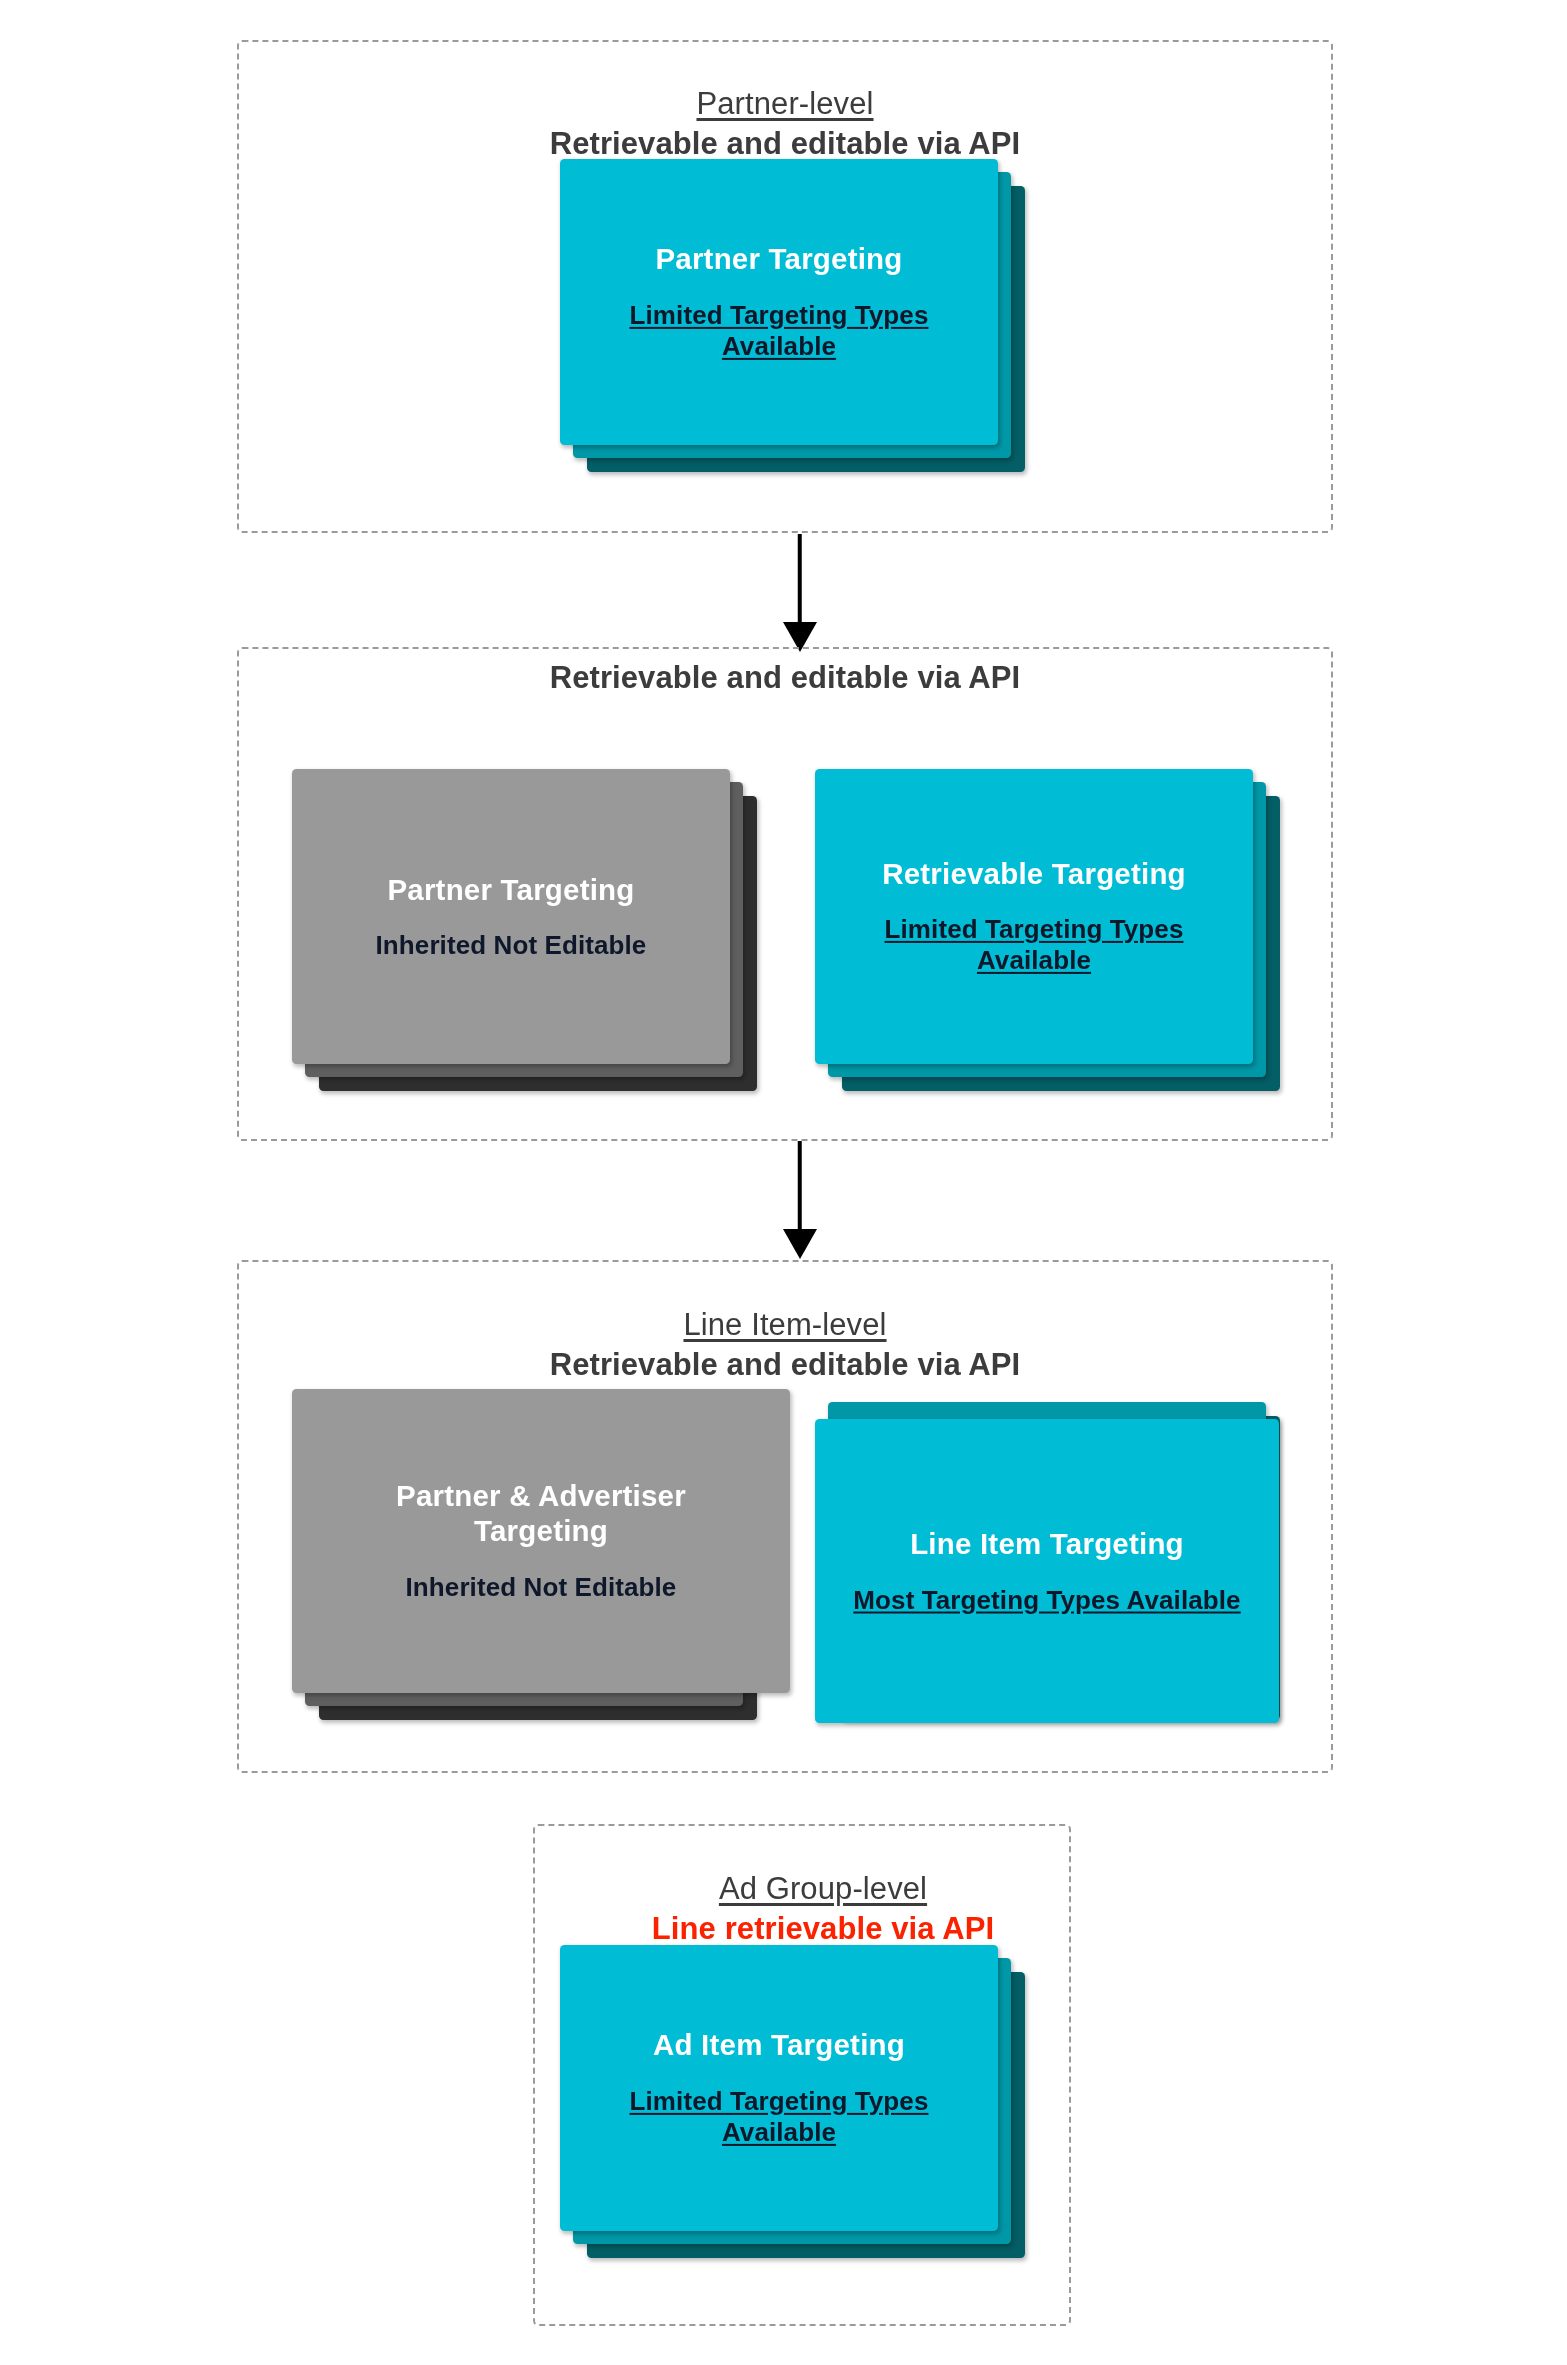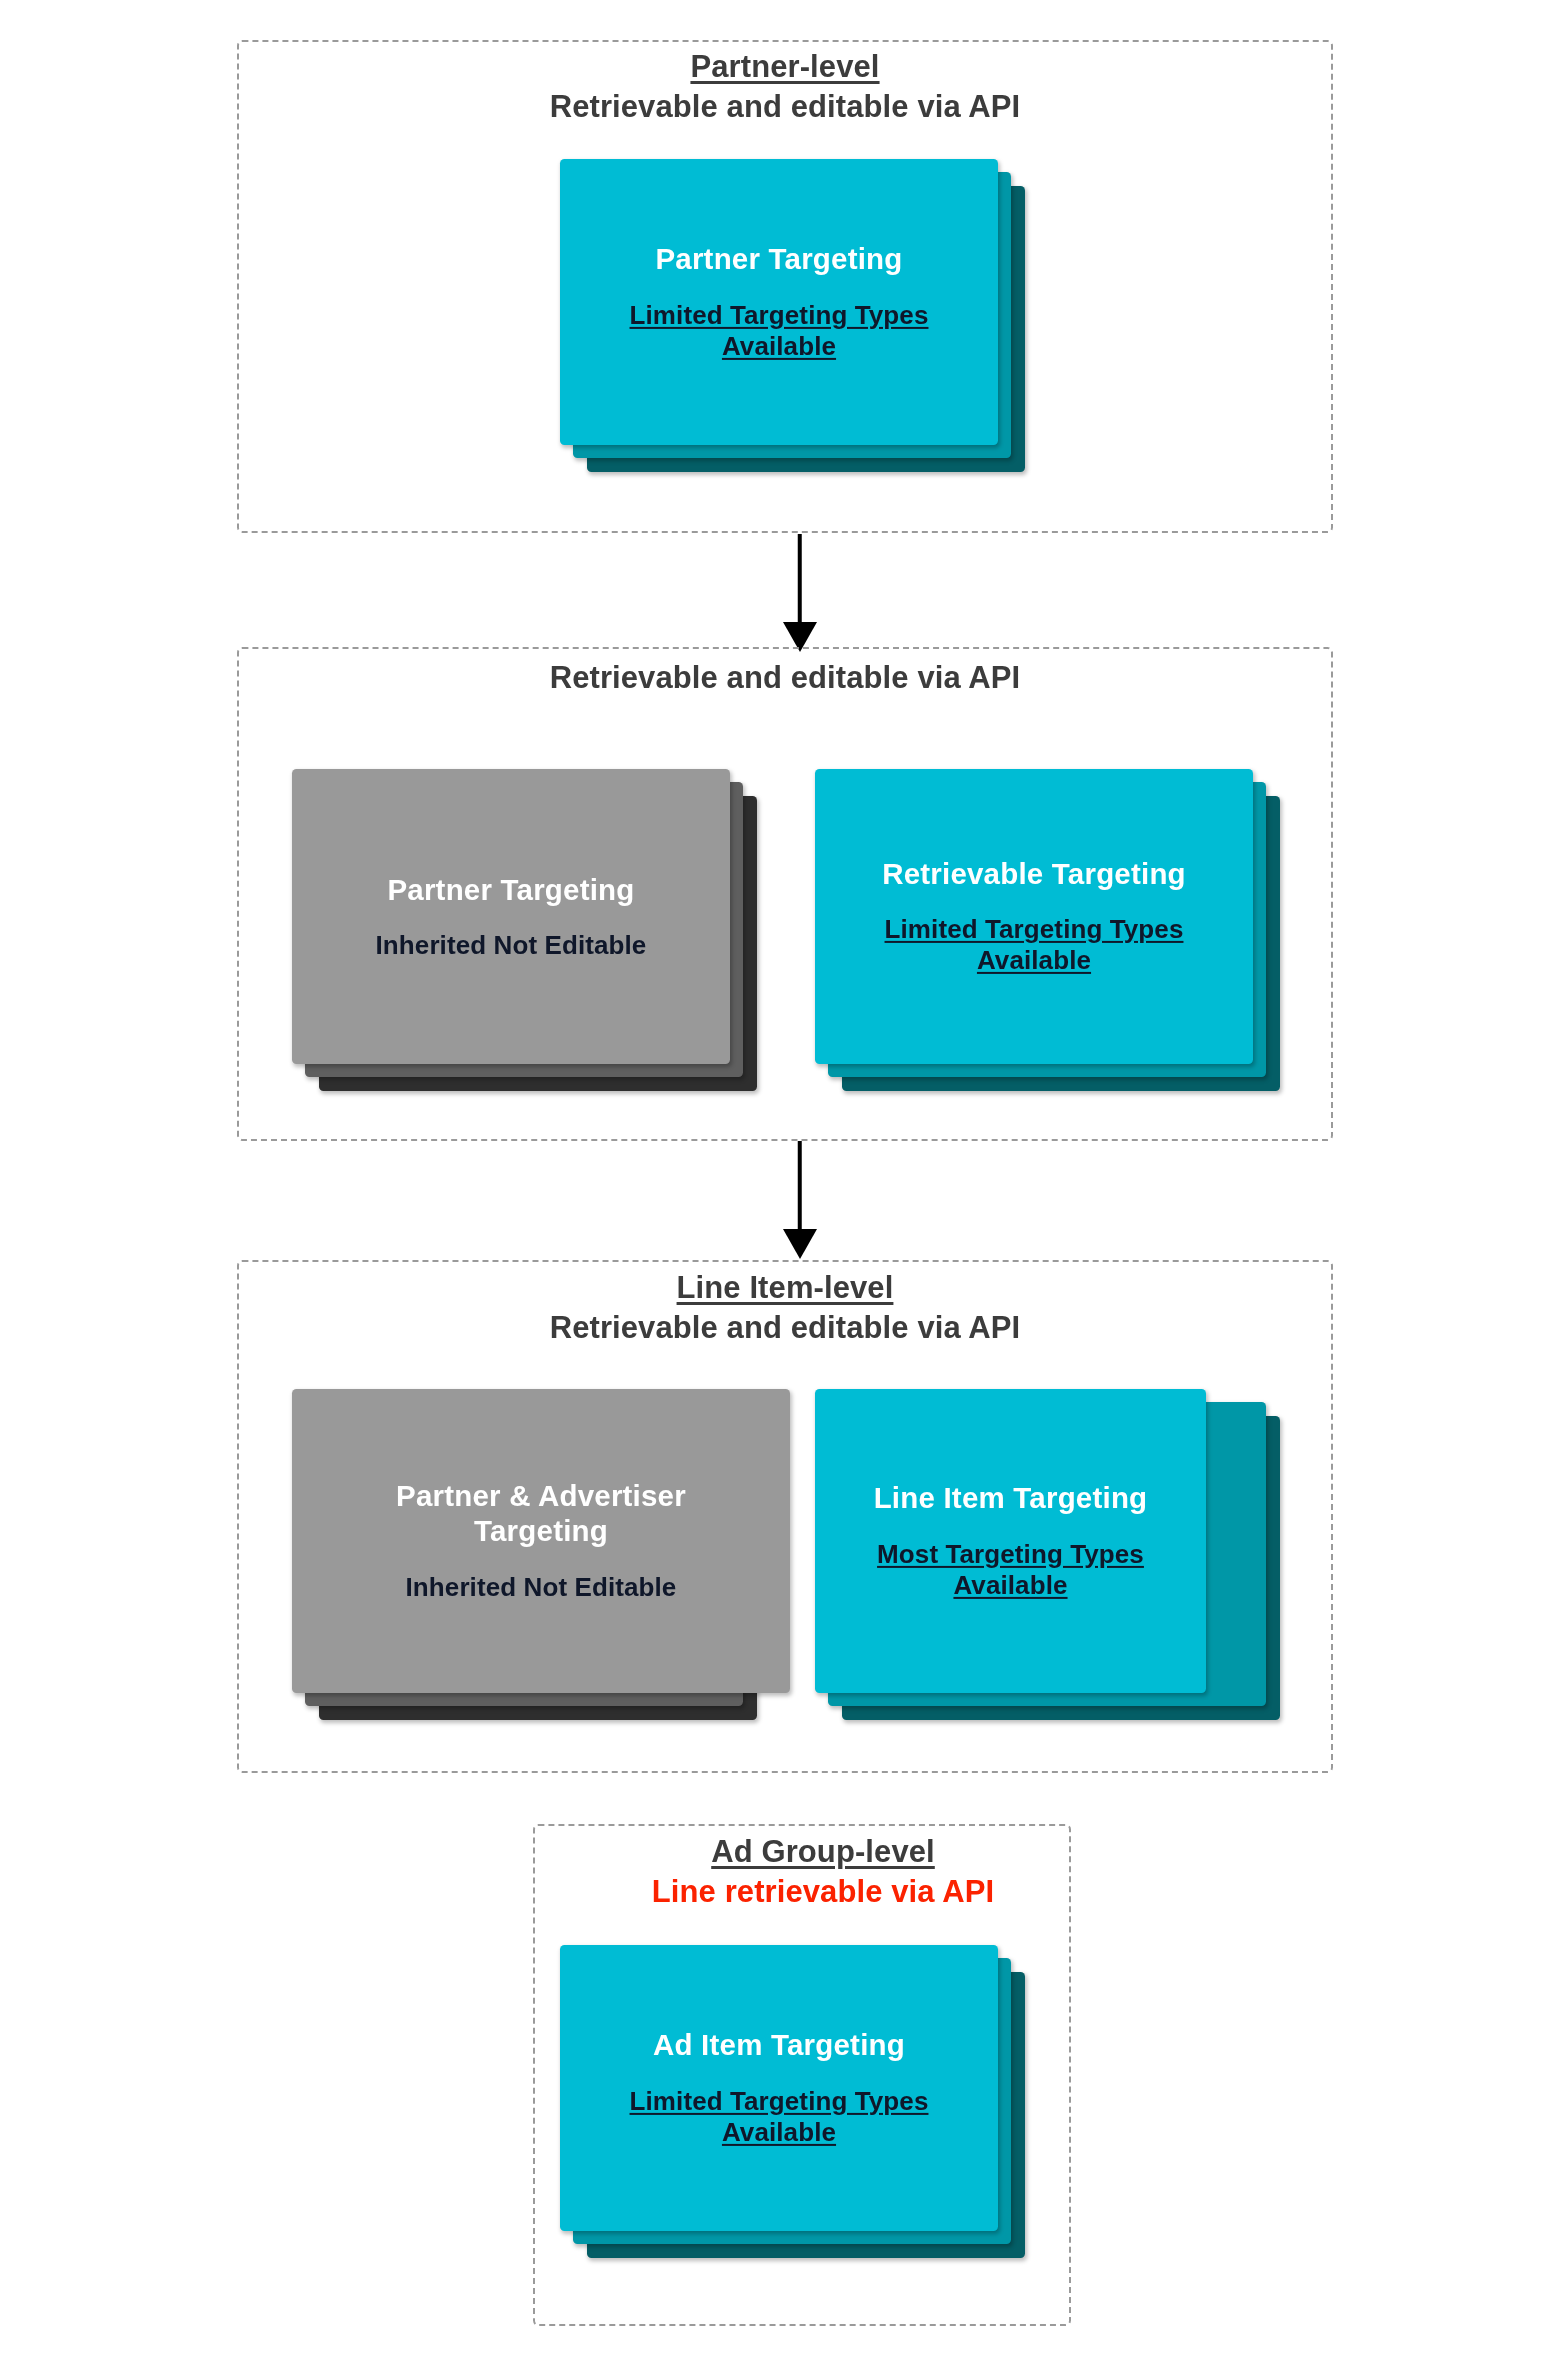--- a/index.html
+++ b/index.html
@@ -32,25 +32,26 @@
   .level-heading {
     position: absolute;
     left: 0;
     right: 0;
     text-align: center;
     line-height: 1.16;
   }
   .level-name {
     display: block;
     font-size: 31px;
-    font-weight: 700;
+    font-weight: 400;
     color: #3c3c3c;
     text-decoration: underline;
     text-underline-offset: 3.6px;
     letter-spacing: 0.1px;
+    margin-top: 37px;
   }
   .level-api {
     display: block;
     font-size: 31px;
     font-weight: 700;
     color: #3c3c3c;
     margin-top: 3.6px;
     letter-spacing: 0.1px;
   }
   .level-api.danger {
@@ -202,21 +203,21 @@
       <div class="card-body">
         <span class="card-title">Partner &amp; Advertiser Targeting</span>
         <span class="card-sub">Inherited Not Editable</span>
       </div>
     </div>
   </div>
 
   <div class="card-stack" style="left:815px; top:1389px; width:464px; height:357px;">
     <div class="card-layer back" style="width:438px; height:304px; background:#045e66;"></div>
     <div class="card-layer mid" style="width:438px; height:304px; background:#0097a7;"></div>
-    <div class="card-layer front" style="width:391px; height:304px; background:#00bcd4;">
+    <div class="card-layer front" style="width:464px; height:304px; background:#00bcd4;margin-top:30px;">
       <div class="card-body">
         <span class="card-title">Line Item Targeting</span>
         <span class="card-sub underlined">Most Targeting Types Available</span>
       </div>
     </div>
   </div>
 
   <div class="level-box" style="left:533px; top:1824px; width:538px; height:502px;"></div>
 
   <div class="level-heading" style="left:554px; top:1834px; width:538px;">

